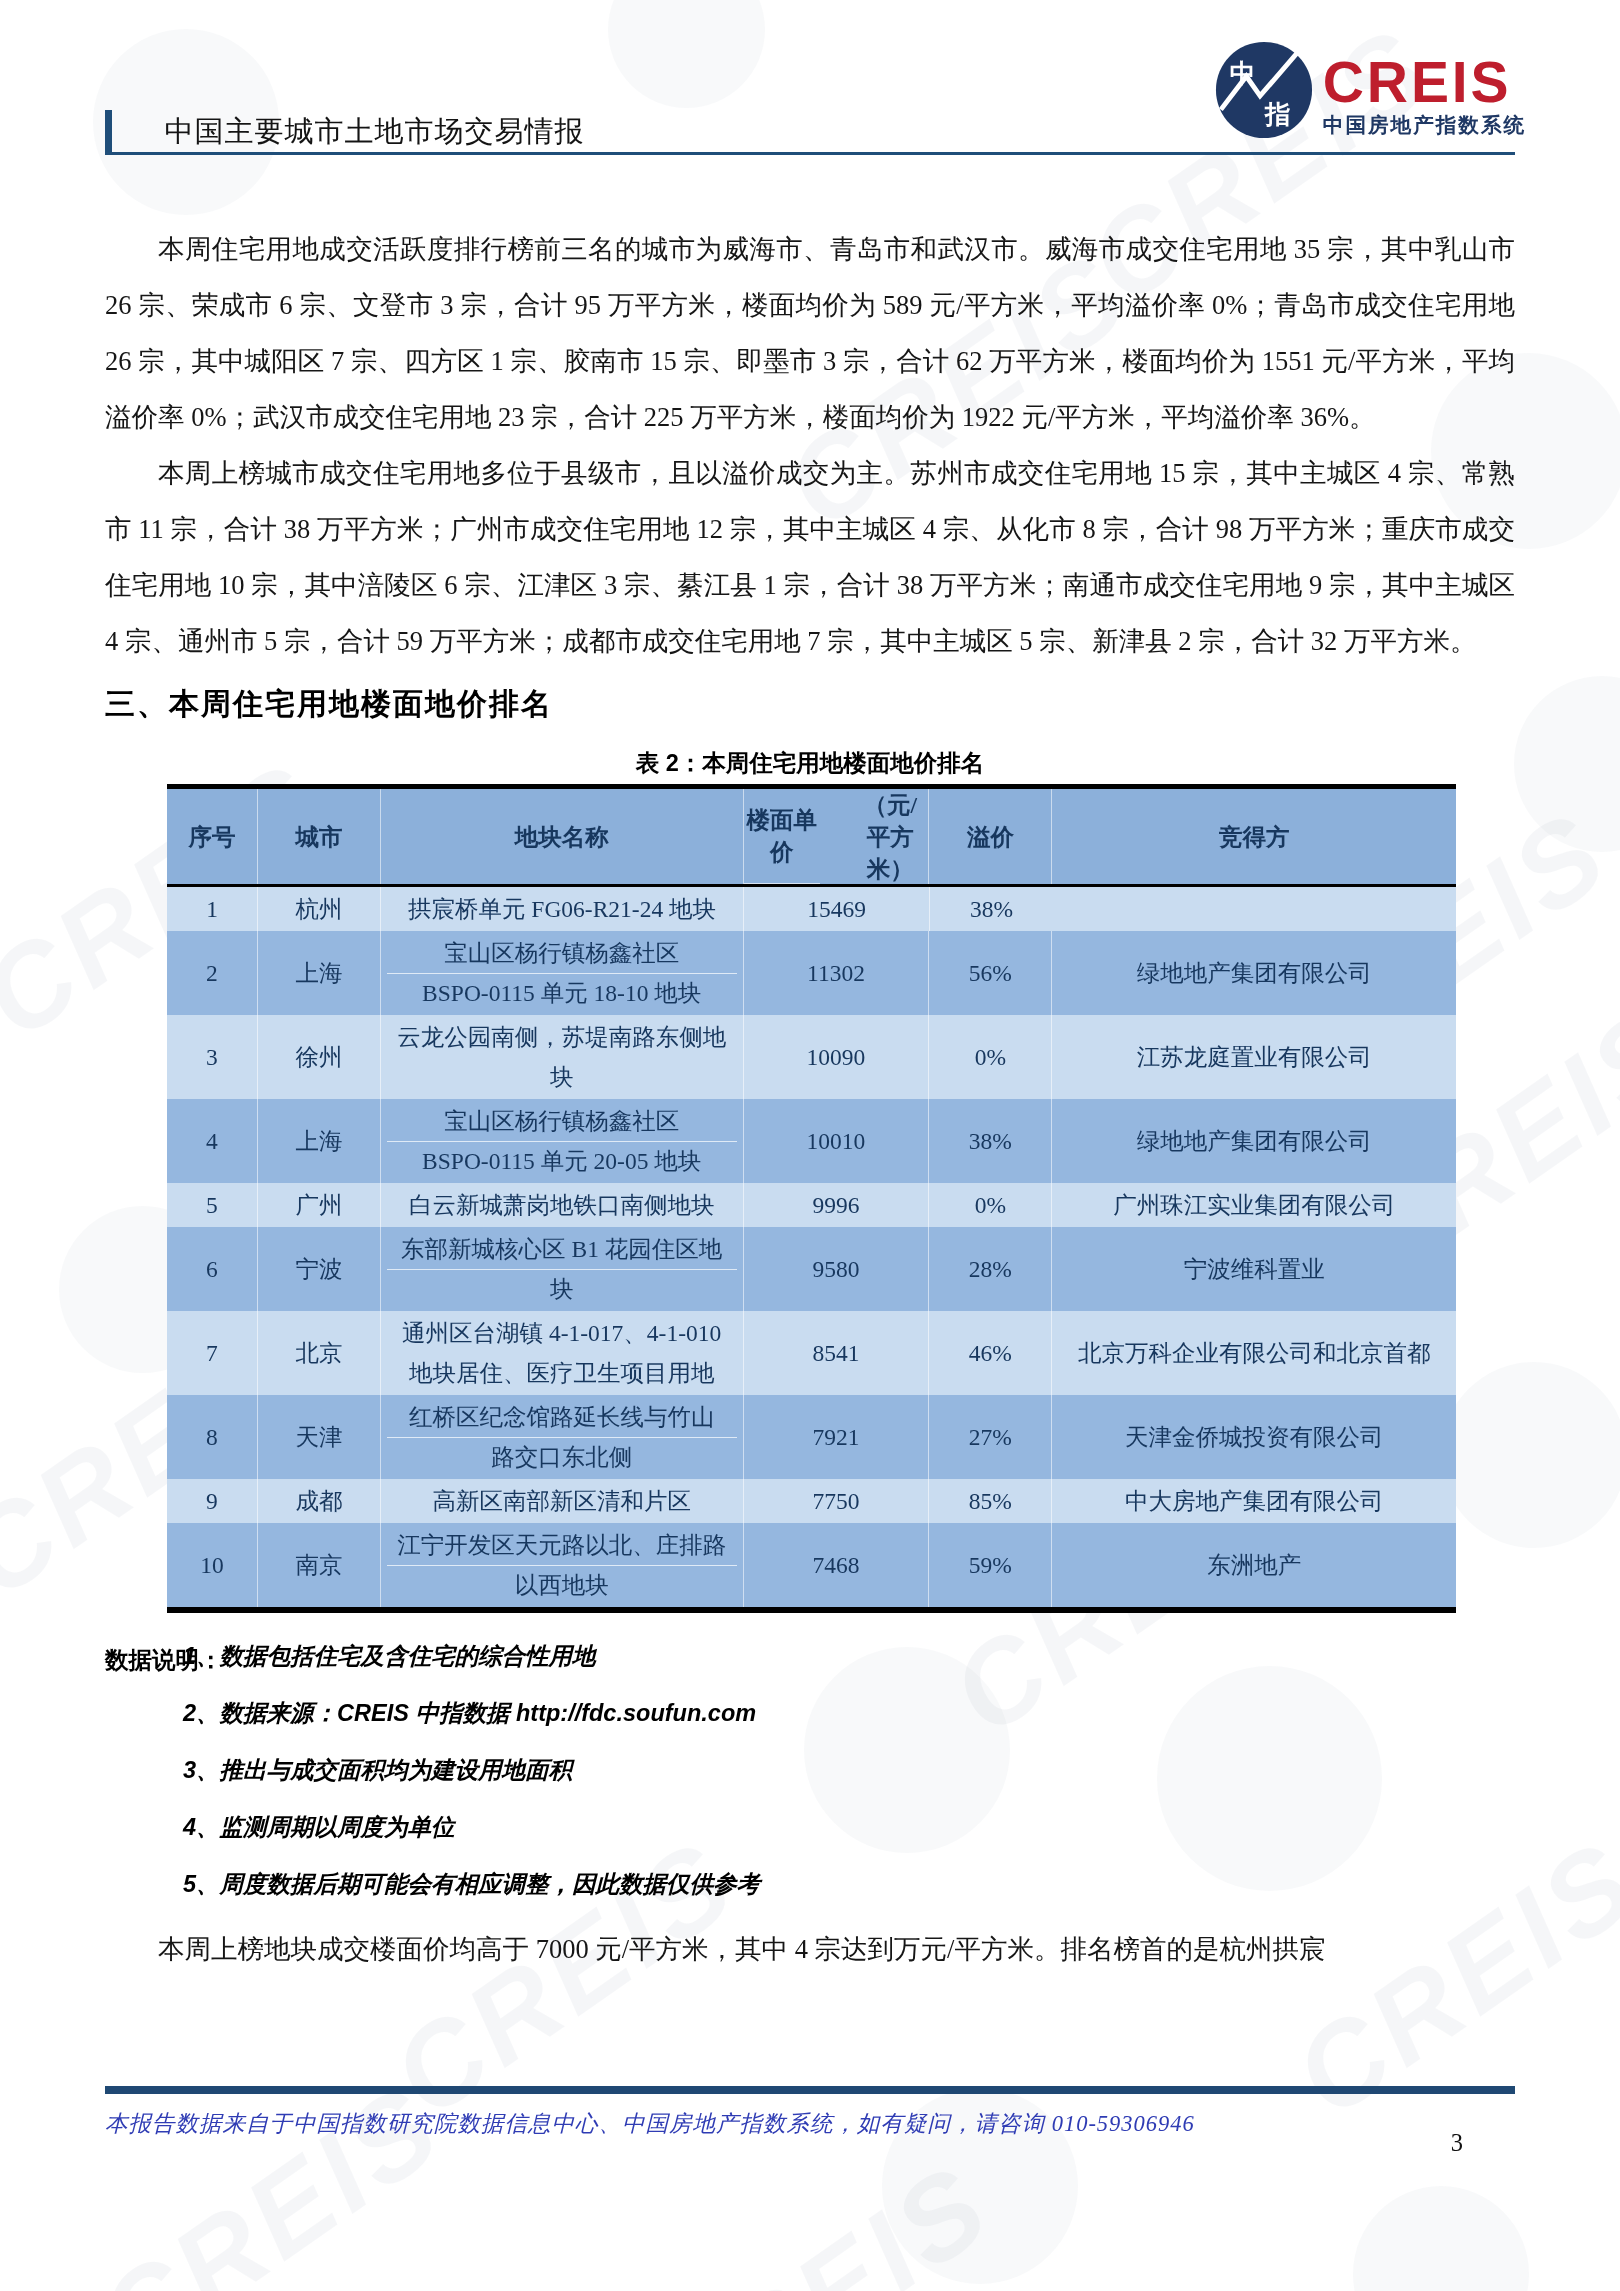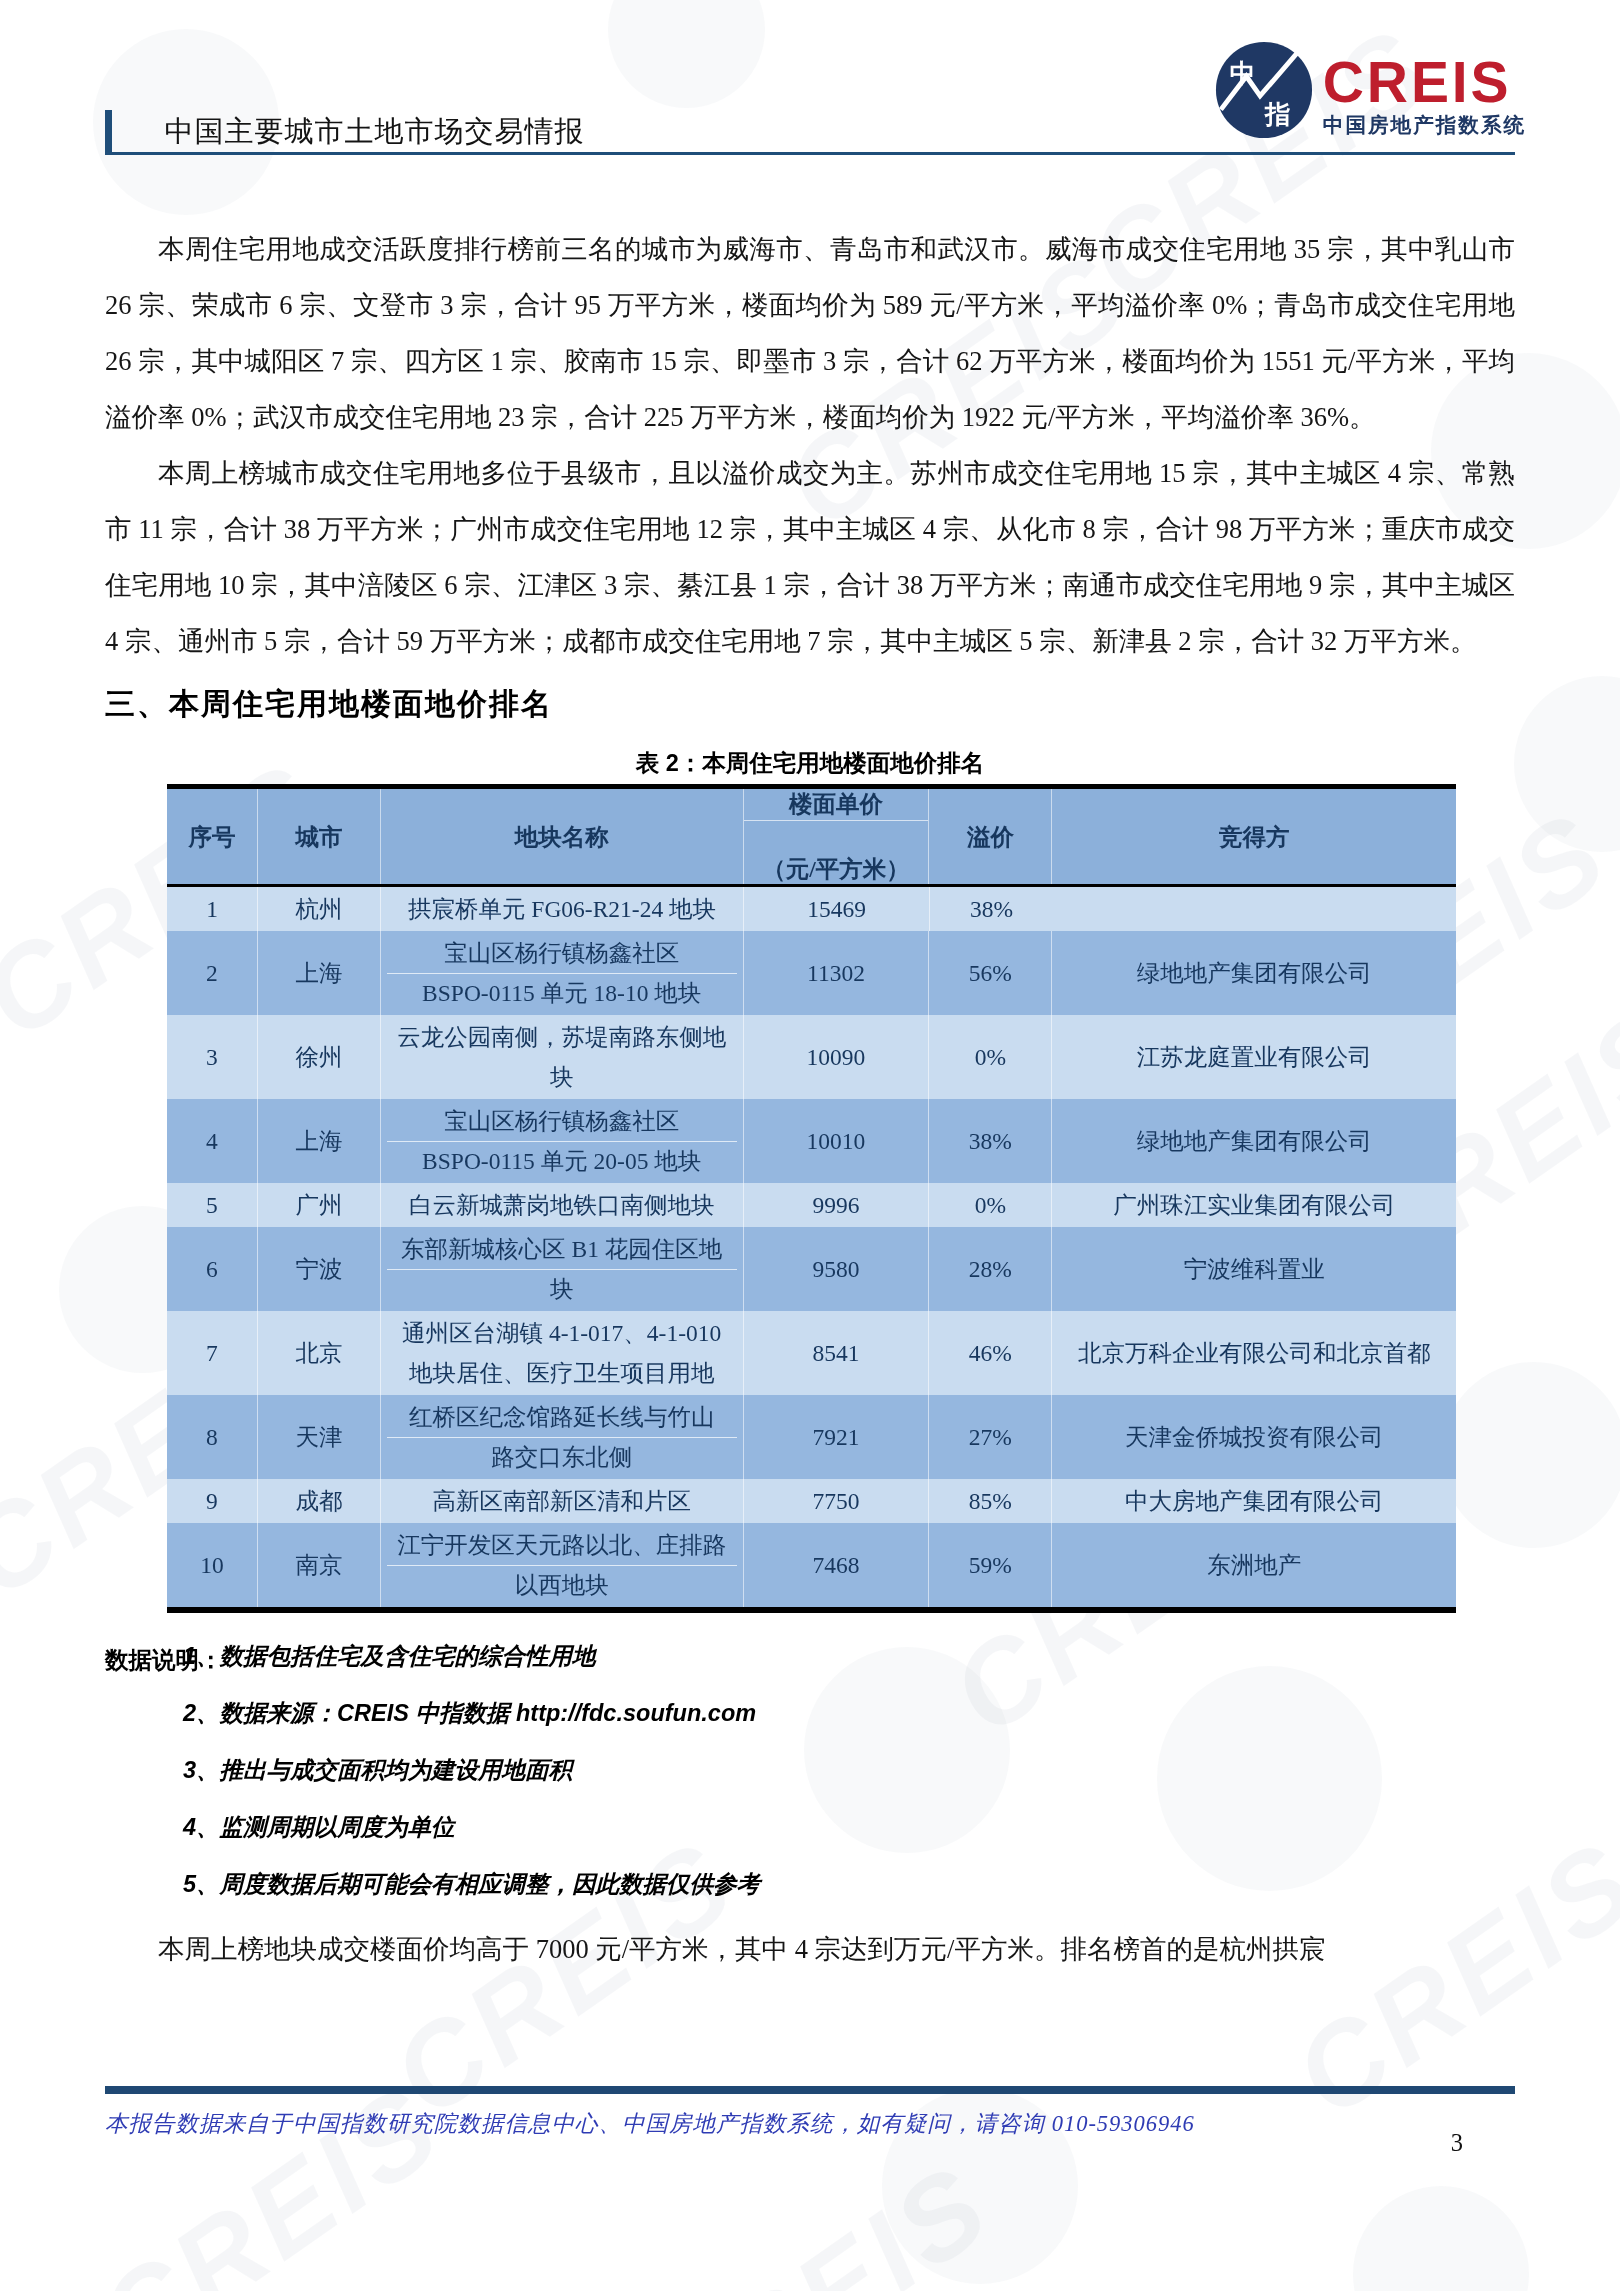--- a/index.html
+++ b/index.html
@@ -70,21 +70,21 @@
   .td{
     display:flex;align-items:center;justify-content:center;
     text-align:center;box-sizing:border-box;
     border-right:1px solid rgba(255,255,255,0.55);
     overflow:hidden;
   }
   .td:last-child{border-right:none;}
   .c0{width:91px;}.c1{width:123px;}.c2{width:363px;}
   .c3{width:186px;}.c4{width:123px;}.c5{width:404px;}
   .thead{height:95px;background:#8CB0DA;border-bottom:3.9px solid #000;font-weight:bold;}
-  .price-th{flex-direction:column;padding:0;align-items:stretch;gap:32px;}
+  .price-th{flex-direction:row;padding:0;align-items:stretch;gap:32px;}
   .price-th div{flex:1;display:flex;align-items:center;justify-content:center;}
   .price-top{border-bottom:1px solid rgba(255,255,255,0.65);}
   .tr.odd{background:#C9DCF0;}
   .tr.even{background:#95B7DF;}
   .tr.single{height:44px;}
   .tr.tall{height:84px;}
   .parcel-cell{flex-direction:column;padding:2.9px 5.9px;justify-content:flex-end;}
   .parcel-line{width:100%;line-height:39px;flex:1;display:flex;align-items:center;justify-content:center;}
   .tr.even .parcel-line + .parcel-line{border-top:1px solid rgba(255,255,255,0.7);}
   

